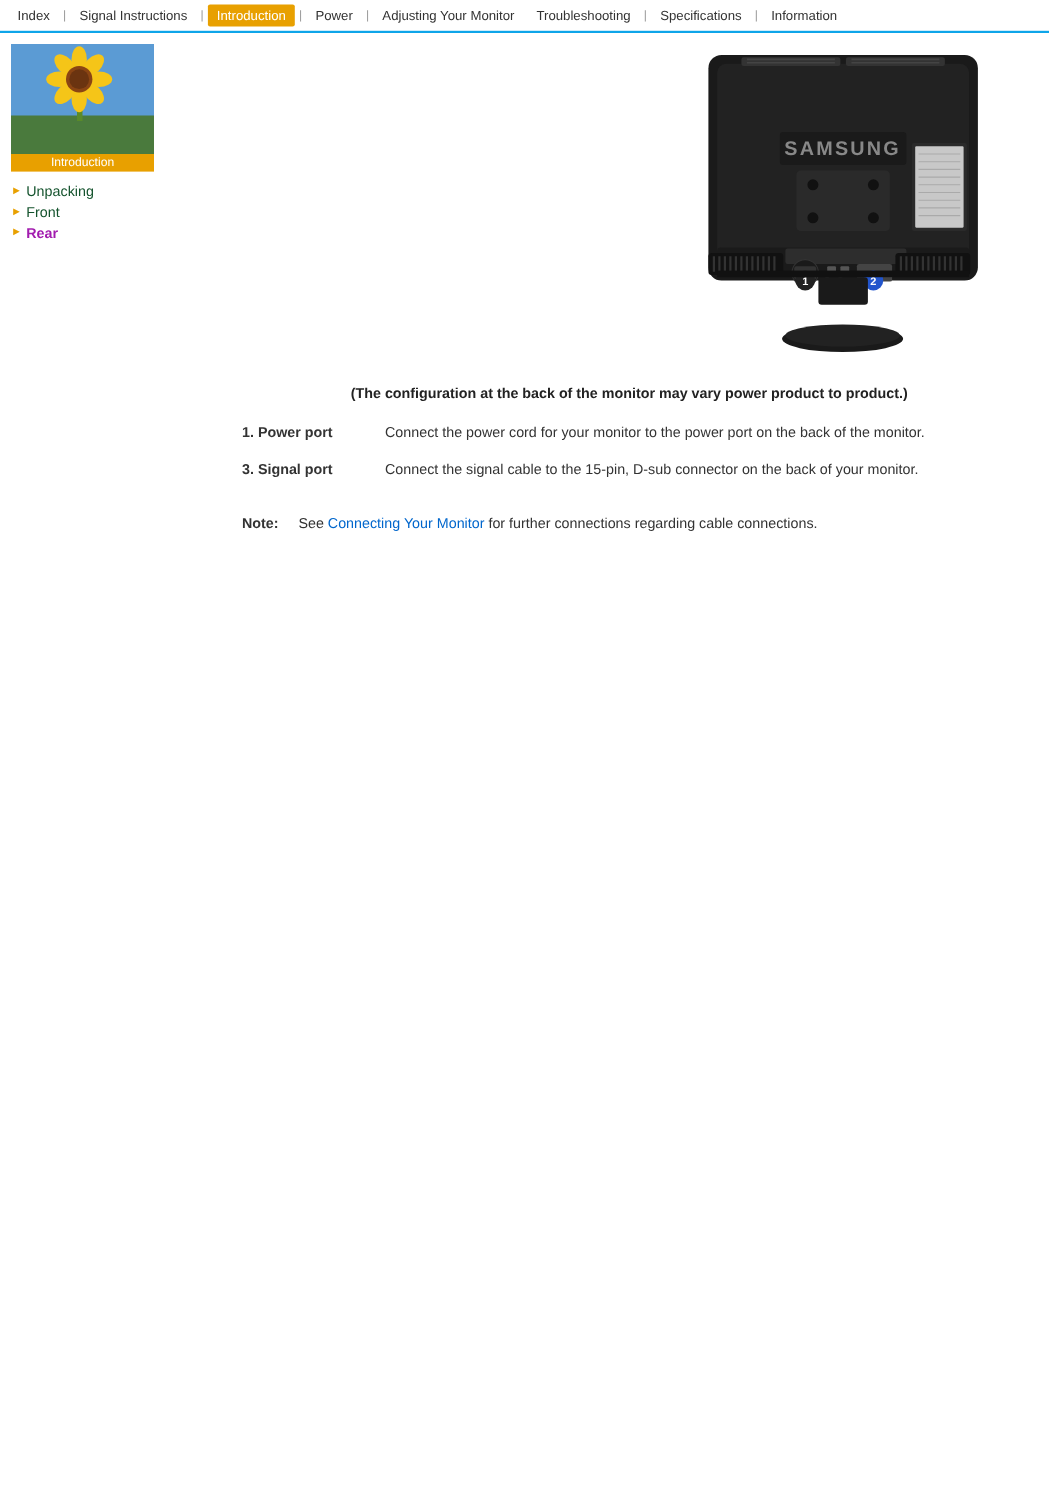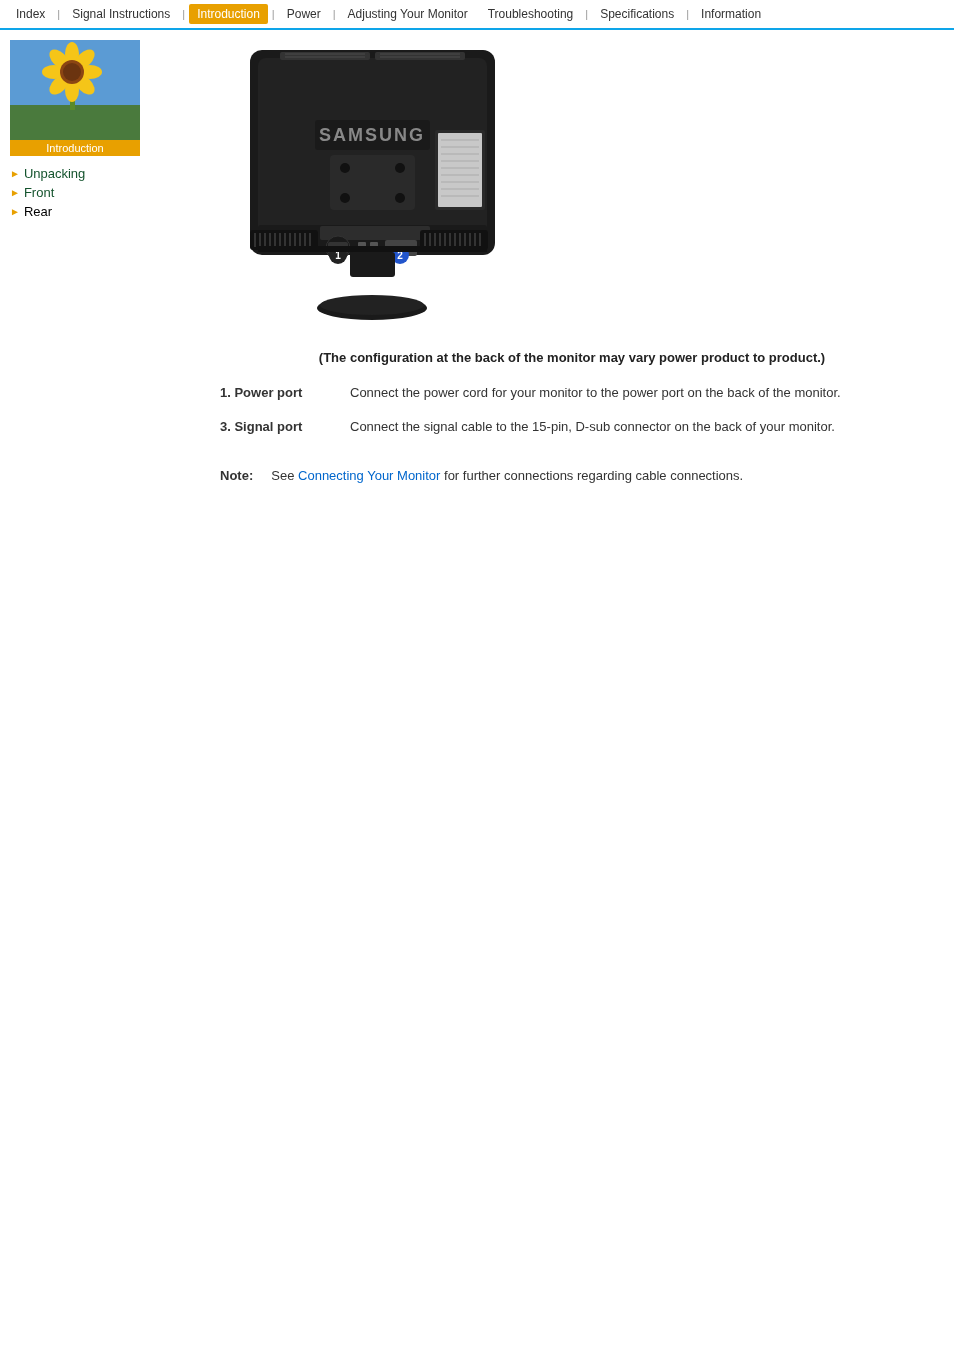--- a/index.html
+++ b/index.html
@@ -70,34 +70,34 @@
       color: #e8a000;
       font-size: 10px;
       margin-right: 4px;
     }
     .sidebar-links li a {
       color: #14532d;
       text-decoration: none;
       font-size: 13px;
     }
     .sidebar-links li.active-item a {
-      color: #000000;
-      font-weight: normal;
+      color: #a21caf;
+      font-weight: bold;
     }
 
     
     .content {
       flex: 1;
       padding: 0 20px;
     }
 
     
     .monitor-img-container {
       display: flex;
-      justify-content: flex-start;
+      justify-content: flex-end;
       margin-bottom: 20px;
     }
 
     
     .config-note {
       text-align: center;
       font-weight: bold;
       font-size: 13px;
       margin-bottom: 14px;
       color: #222;

